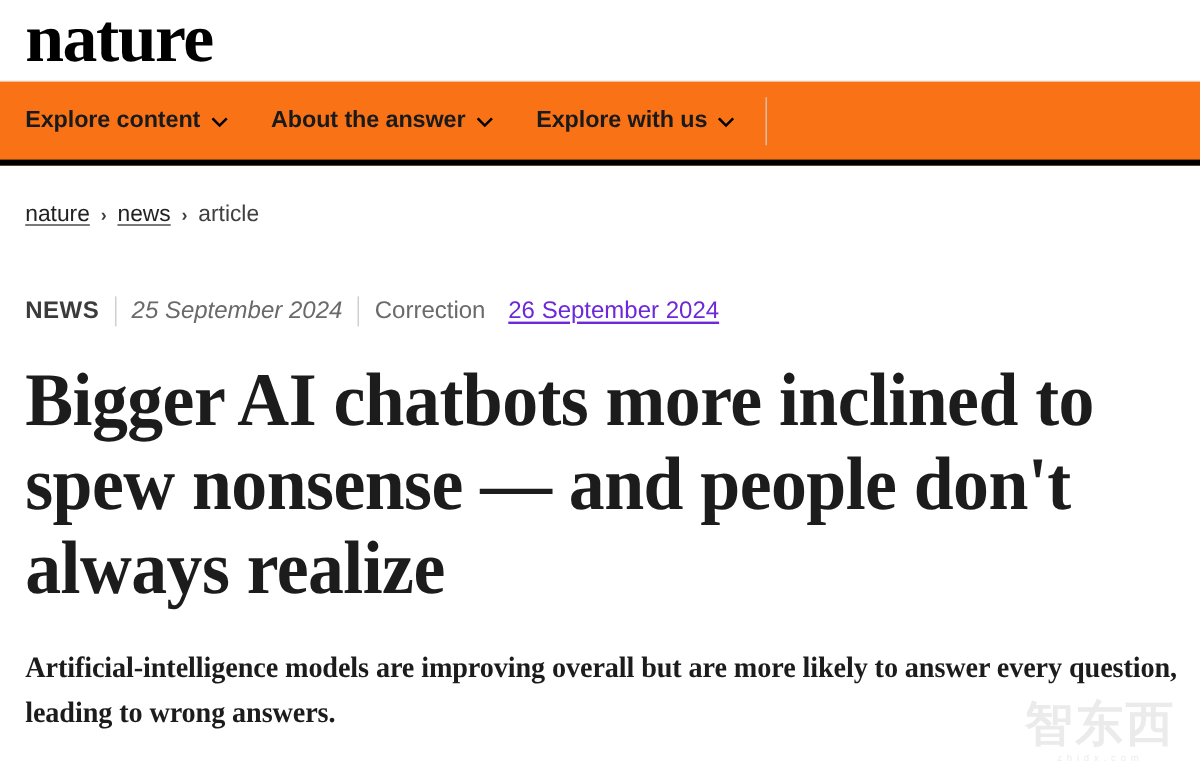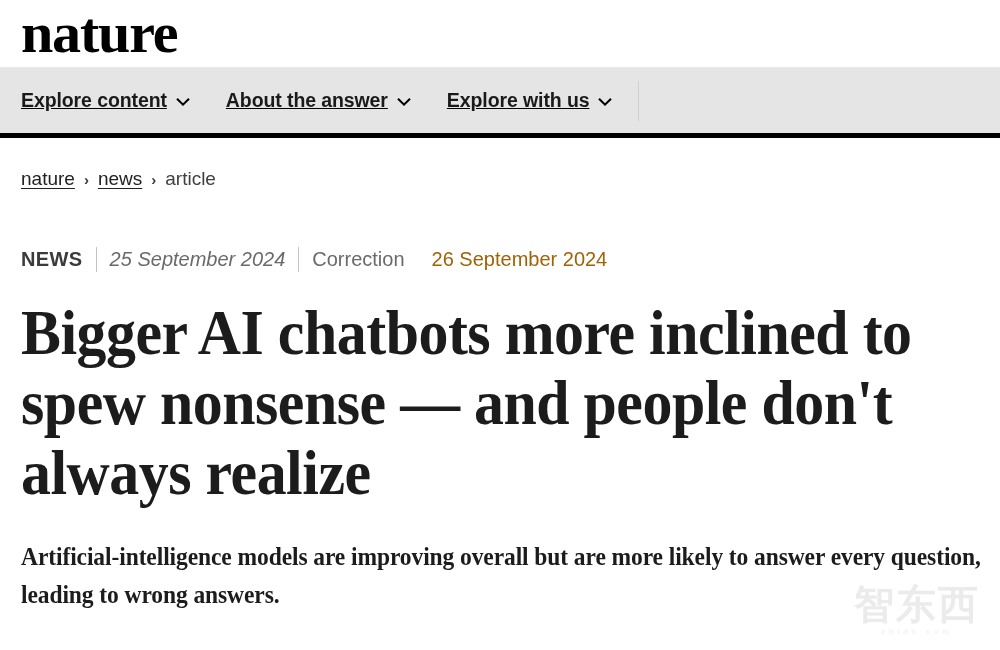--- a/index.html
+++ b/index.html
@@ -34,27 +34,26 @@
     letter-spacing: -1.2px;
     color: #000000;
     transform: scaleX(1.02);
     transform-origin: left center;
     margin-top: -2px;
   }
 
   
   .nav {
     height: 70px;
-    background: #e5e5e5;
+    background: #f97316;
     border-bottom: 5px solid #000000;
     display: flex;
     align-items: center;
     padding: 0 0 0 21px;
     box-sizing: border-box;
-    text-decoration: underline;
   }
   .nav-list {
     display: flex;
     align-items: center;
     height: 100%;
     list-style: none;
     margin: 0;
     padding: 0;
   }
   .nav-item {
@@ -140,26 +139,26 @@
     letter-spacing: 0.4px;
   }
   .meta-pipe {
     display: inline-block;
     width: 1px;
     height: 25px;
     background: #c4c4c4;
     margin: 0 13px;
   }
   .meta-date { color: #6a6a6a; font-style: italic; }
-  .meta-corr-label { color: #6a6a6a; margin-right: 13px; }
+  .meta-corr-label { color: #6a6a6a; margin-right: 19px; }
   .meta-corr-link {
-    color: #a16207;
+    color: #6d28d9;
+    text-decoration: underline;
     text-underline-offset: 3px;
     cursor: pointer;
-    margin-left: 14px;
   }
 
   
   .headline {
     margin: 26px 0 0 0;
     font-family: "Liberation Serif", "DejaVu Serif", serif;
     font-weight: 700;
     font-size: 63px;
     line-height: 70px;
     letter-spacing: -0.5px;

